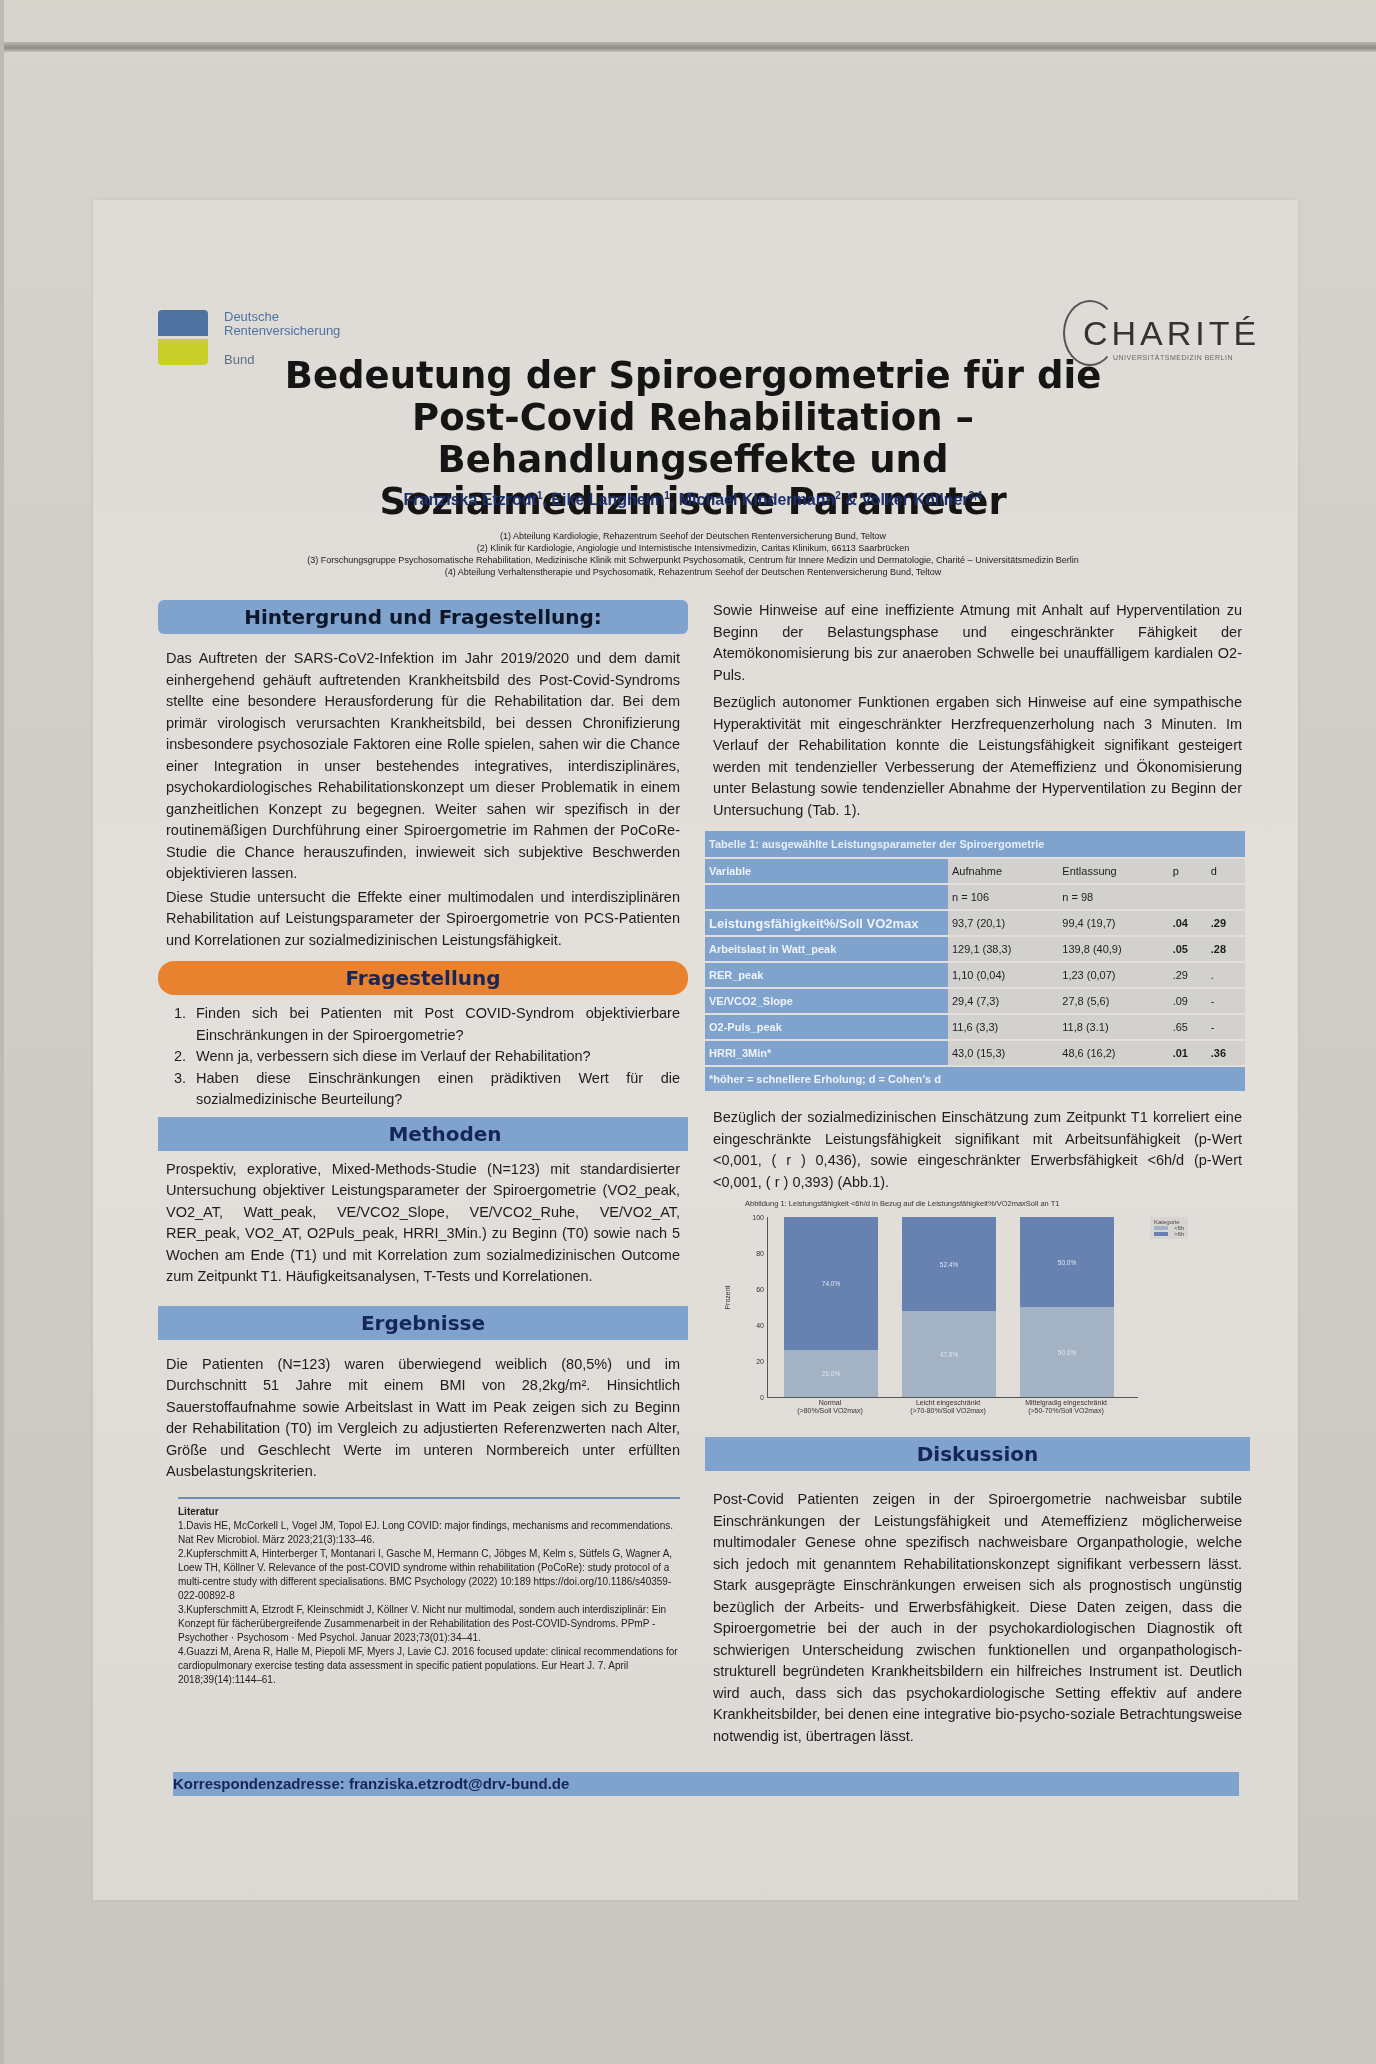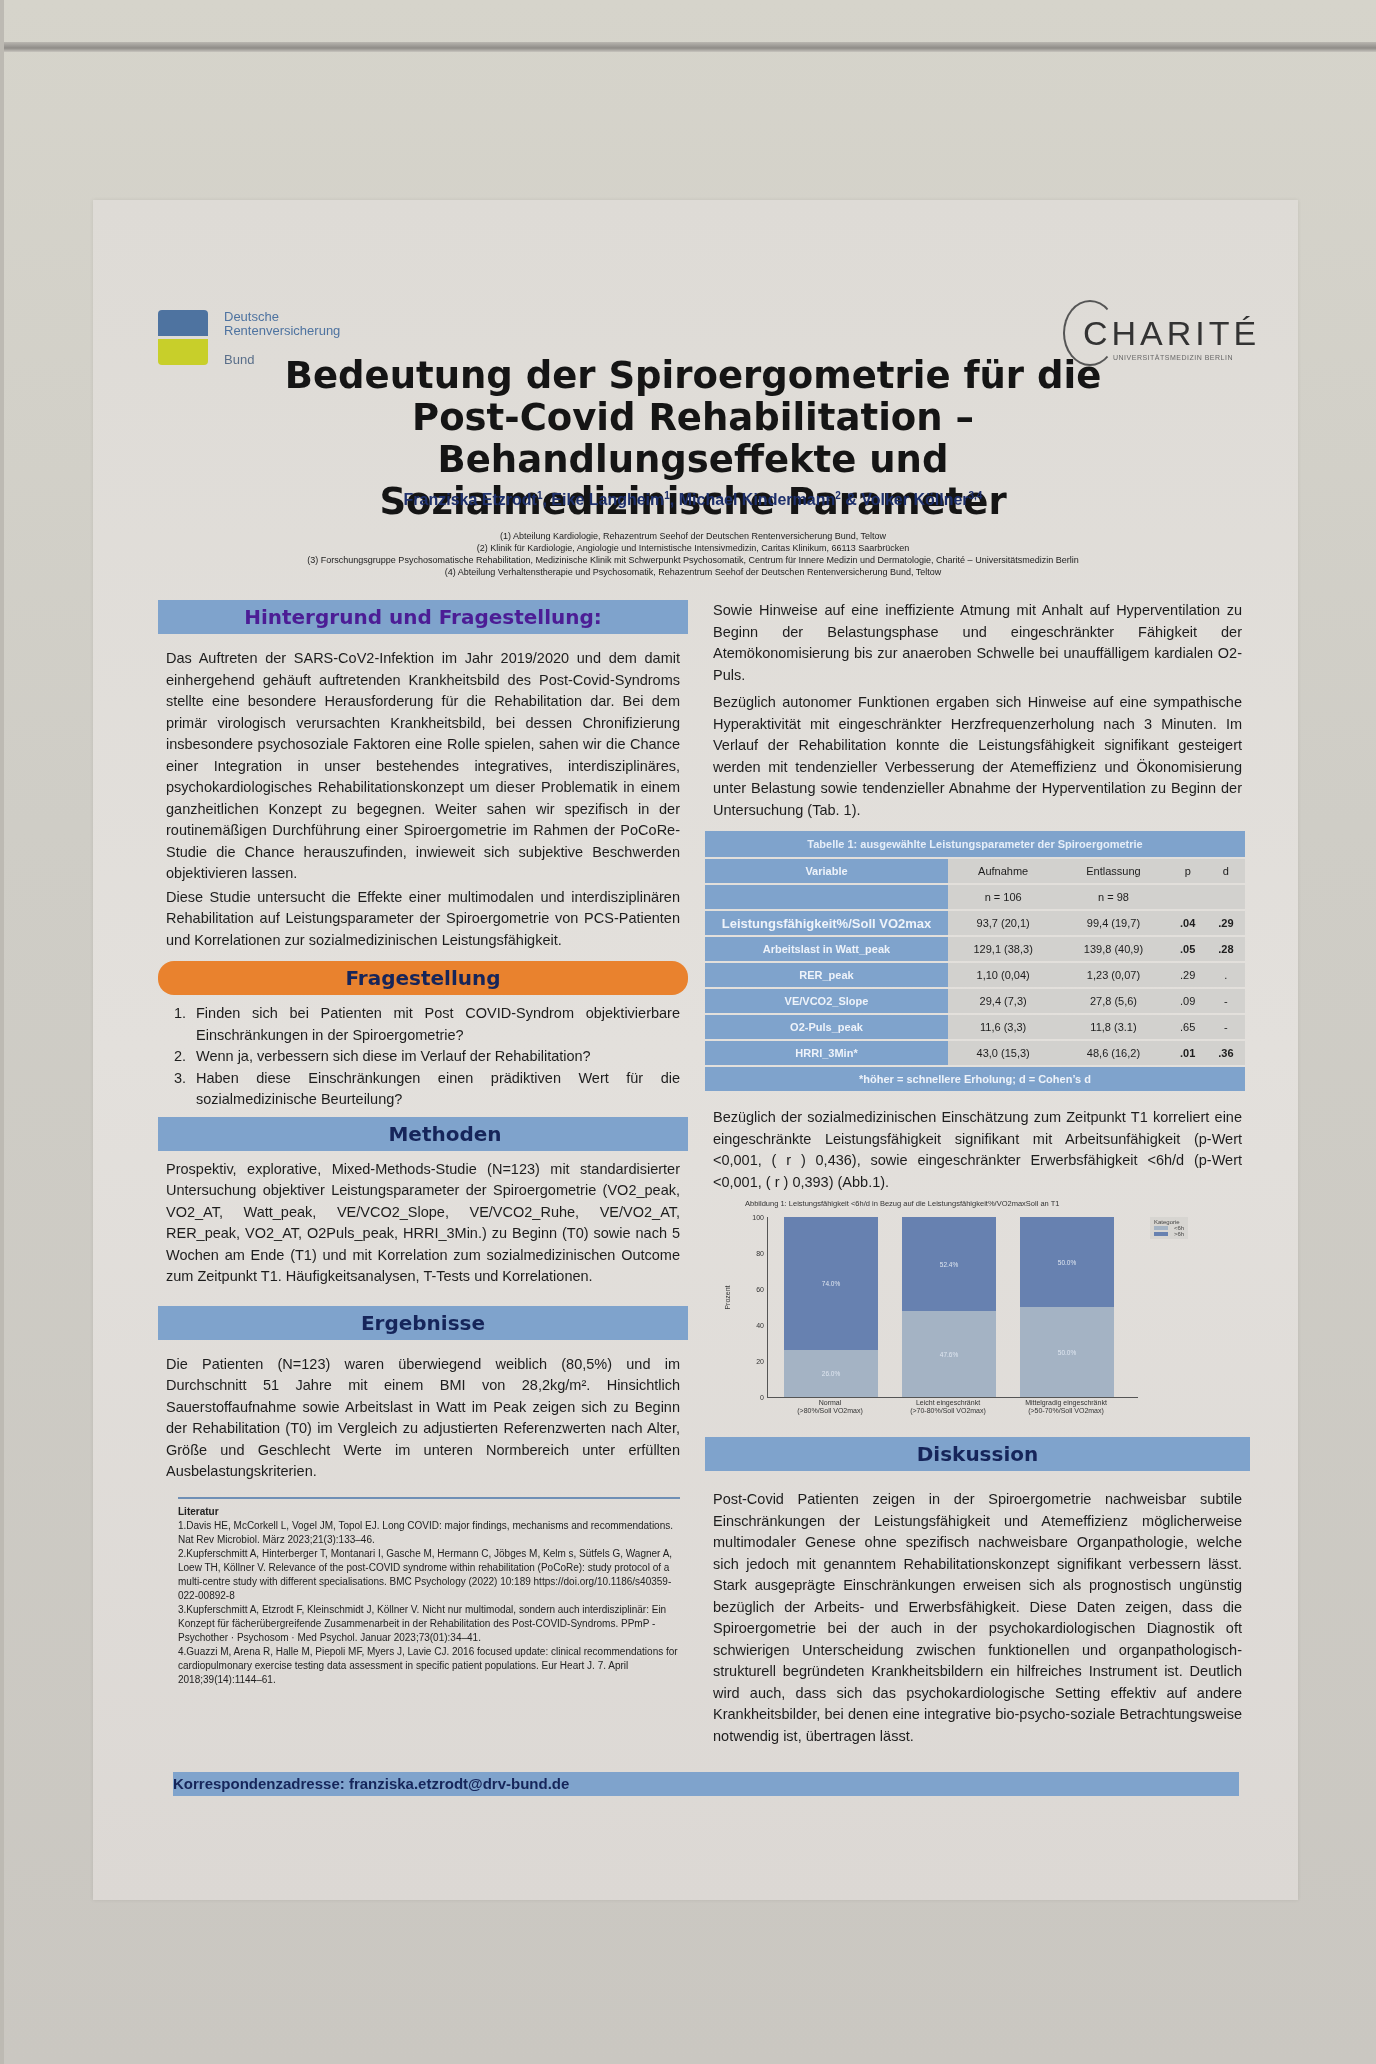--- a/index.html
+++ b/index.html
@@ -44,32 +44,32 @@
   }
   
   .col-left { position:absolute; left:65px; top:400px; width:530px; }
   .col-right { position:absolute; left:612px; top:400px; width:545px; }
   .sec-head {
     background:#7fa3cc; color:#16255a; font-weight:bold; text-align:center;
     font-size:20px; height:34px; line-height:34px; margin: 0 0 8px 0;
     font-family:"DejaVu Sans", sans-serif;
   }
   .sec-head.orange { background:#e9822e; }
-  .sec-head.hint { color:#4c1d95; }
+  .sec-head.hint { color:#0f172a;border-radius:6px; }
   .body-text {
     font-size:14.5px; line-height:21.5px; color:#1d1d1d; text-align:justify; margin:0 8px 6px 8px;
   }
   ol.questions { margin:6px 8px 6px 0; padding-left:32px; font-size:14.5px; line-height:21.5px; color:#1d1d1d; text-align:justify; }
   ol.questions li { padding-left:6px; }
   .lit { margin:14px 8px 0 20px; border-top:2px solid #6f8fb5; padding-top:6px; font-size:10px; line-height:14px; color:#222; }
   .lit-head { font-weight:bold; }
   
   .tbl { width:540px; border-collapse:separate; border-spacing:0 2px; font-size:11px; margin:8px 0 10px 0; }
   .tbl .caption-row td { background:#7fa3cc; color:#e6eef8; font-weight:bold; padding:4px; }
-  .tbl td { padding:3px 4px; height:18px;text-align:center; }
+  .tbl td { padding:3px 4px; height:18px; }
   .tbl td.var { background:#7fa3cc; color:#eef3fa; font-weight:bold; width:235px; }
   .tbl td.var.big { font-size:13px; }
   .tbl td.val { background:#d2d1ce; color:#1d1d1d; }
   .tbl td.b { font-weight:bold; }
   .tbl .foot td { background:#7fa3cc; color:#eef3fa; font-weight:bold; }
   
   .chart { position:relative; width:540px; height:230px; margin:6px 0 8px 0; }
   .chart-title { position:absolute; left:40px; top:0; font-size:7.5px; color:#333; white-space:nowrap; }
   .plot { position:absolute; left:62px; top:18px; width:370px; height:180px; border-left:1px solid #555; border-bottom:1px solid #555; }
   .ytick { position:absolute; left:-22px; font-size:7px; color:#333; width:18px; text-align:right; }

